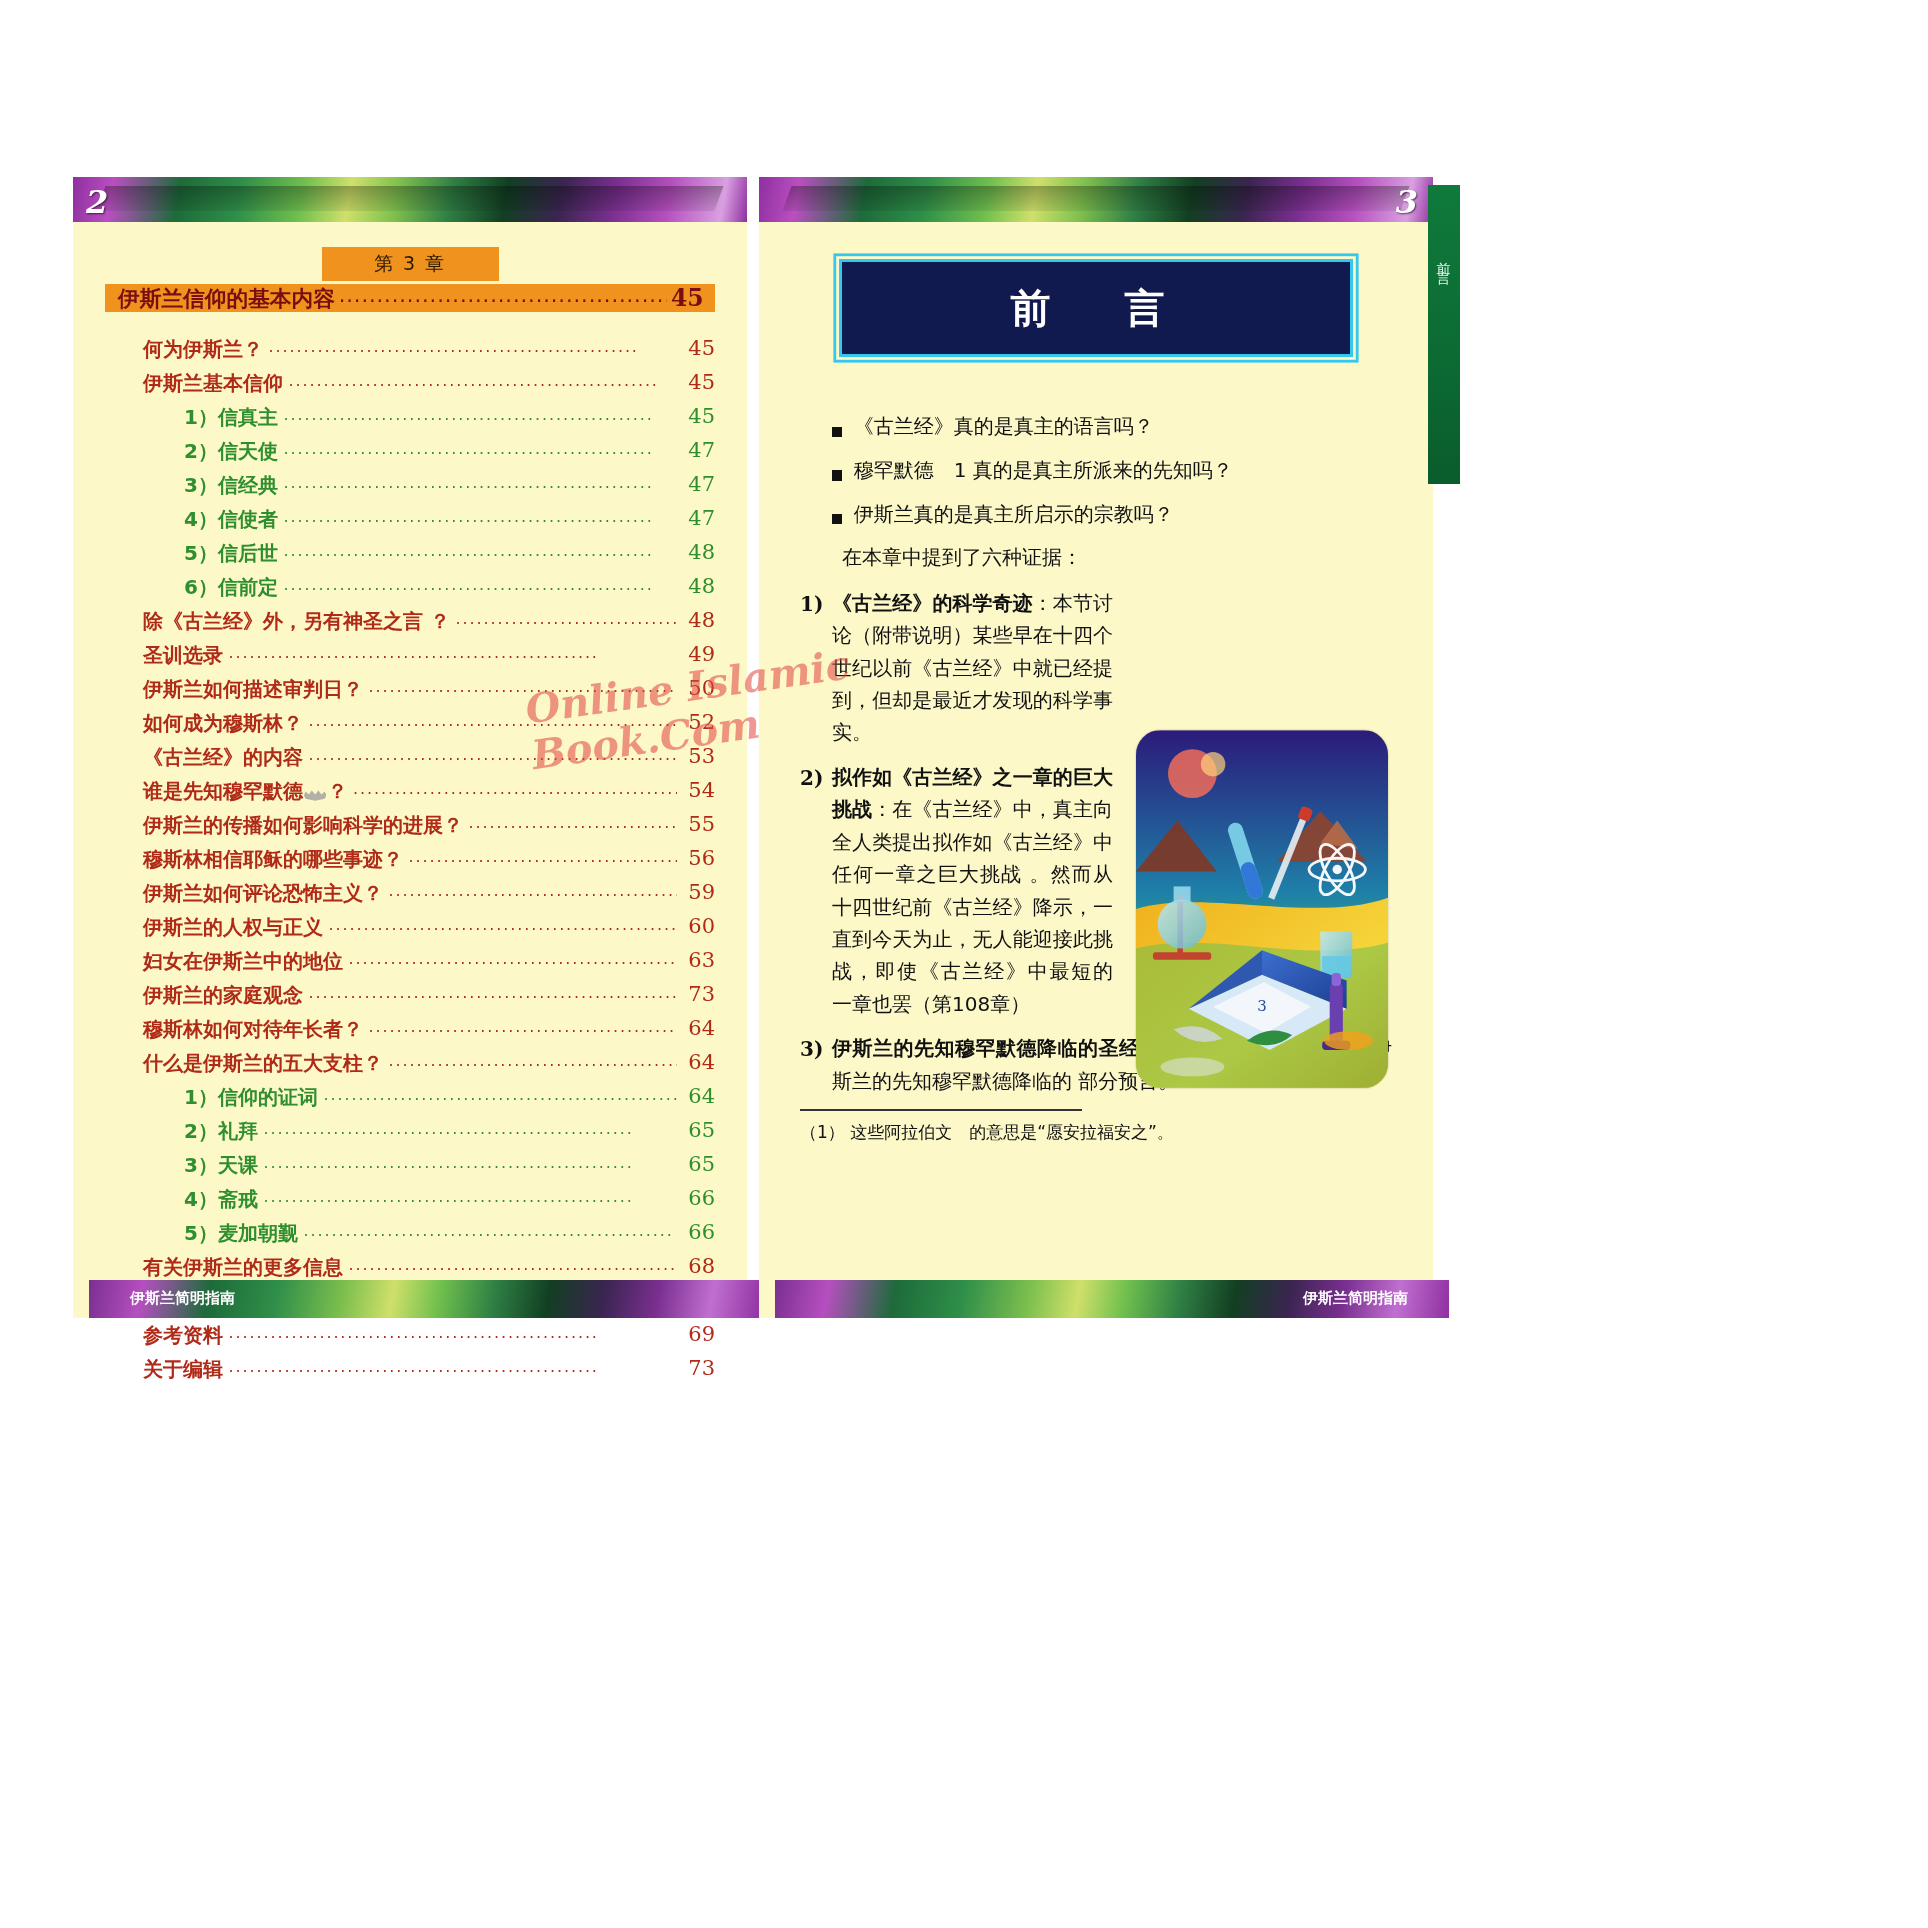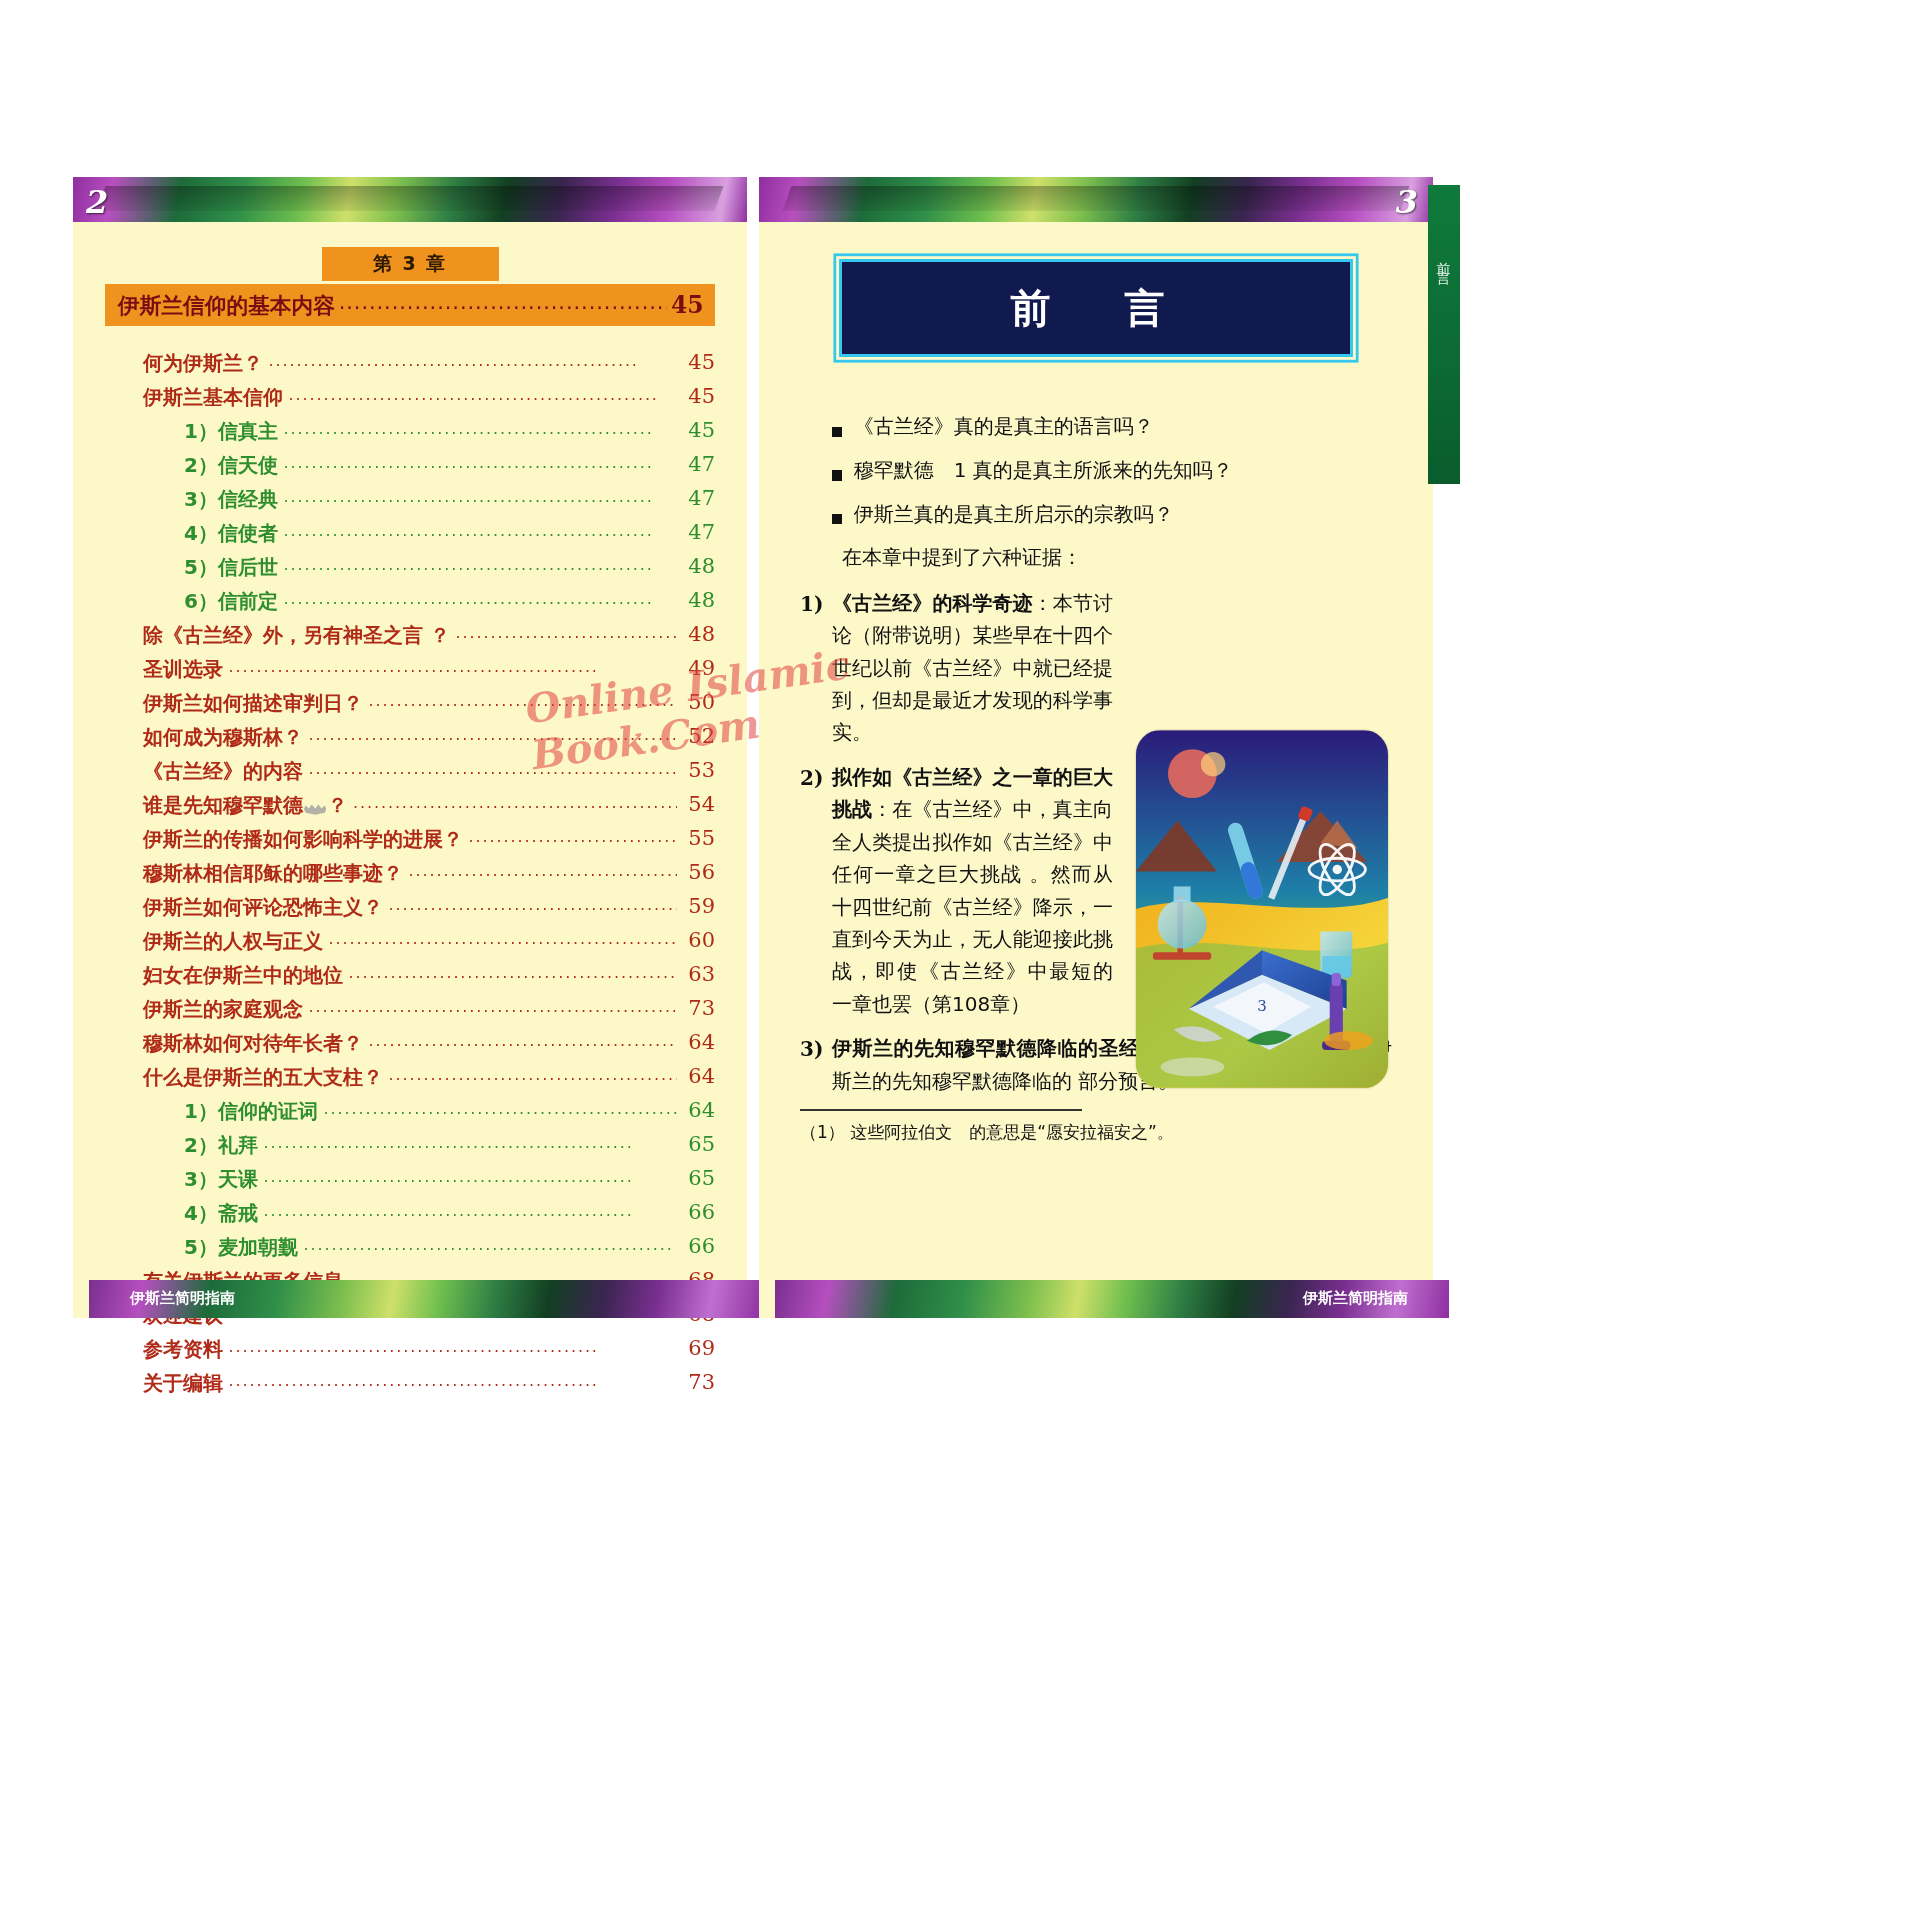--- a/index.html
+++ b/index.html
@@ -69,25 +69,25 @@
   }
 
   
   .toc{
     position:absolute;left:0;top:45px;width:100%;height:1058px;
     box-sizing:border-box;padding:24.5px 32px 0 32px;
   }
   .chap-tag{
     margin:0 auto;width:177px;height:34px;background:#f0921e;
     display:flex;align-items:center;justify-content:center;
-    color:#2b1a00;font-weight:bold;font-size:19px;
+    color:#2b1a00;font-weight:normal;font-size:19px;
     letter-spacing:1.9px;
   }
   .chap-title-bar{
-    margin-top:3.8px;height:42px;background:#f0921e;
+    margin-top:3.8px;height:28px;background:#f0921e;
     display:flex;align-items:center;
     padding:0 11.3px 0 13px;box-sizing:border-box;
     position:relative;
   }
   .chap-title-bar .ct{
     color:#7a0d12;font-weight:bold;font-size:21.7px;white-space:nowrap;
   }
   .chap-title-bar .dots{
     flex:1;overflow:hidden;white-space:nowrap;color:#7a0d12;
     font-size:21px;letter-spacing:0.9px;margin:0 3.8px;

